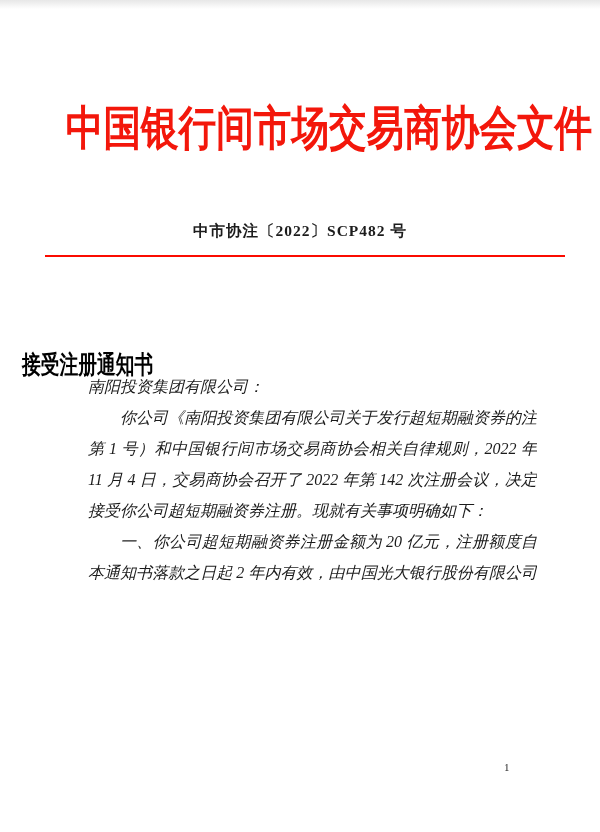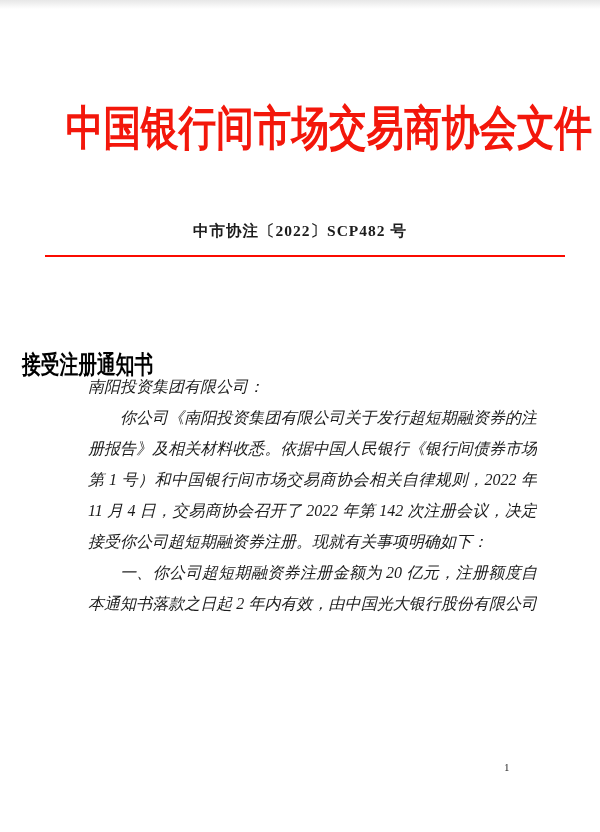--- a/index.html
+++ b/index.html
@@ -120,21 +120,20 @@
 
   <div class="red-divider" style="background: rgb(251, 11, 0);"></div>
 
   <div class="notice-title-row">
     <span class="notice-title">接受注册通知书</span>
   </div>
 
   <div class="doc-body">
       <div class="bline last">南阳投资集团有限公司：</div>
       <div class="bline indent">你公司《南阳投资集团有限公司关于发行超短期融资券的注</div>
-      <div class="bline">册报告》及相关材料收悉。依据中国人民银行《银行间债券市场</div>
       <div class="bline">第 1 号）和中国银行间市场交易商协会相关自律规则，2022 年</div>
       <div class="bline">11 月 4 日，交易商协会召开了 2022 年第 142 次注册会议，决定</div>
       <div class="bline last">接受你公司超短期融资券注册。现就有关事项明确如下：</div>
       <div class="bline indent">一、你公司超短期融资券注册金额为 20 亿元，注册额度自</div>
       <div class="bline">本通知书落款之日起 2 年内有效，由中国光大银行股份有限公司</div>
     </div>
 
   <div class="page-number">1</div>
 
 </div>

